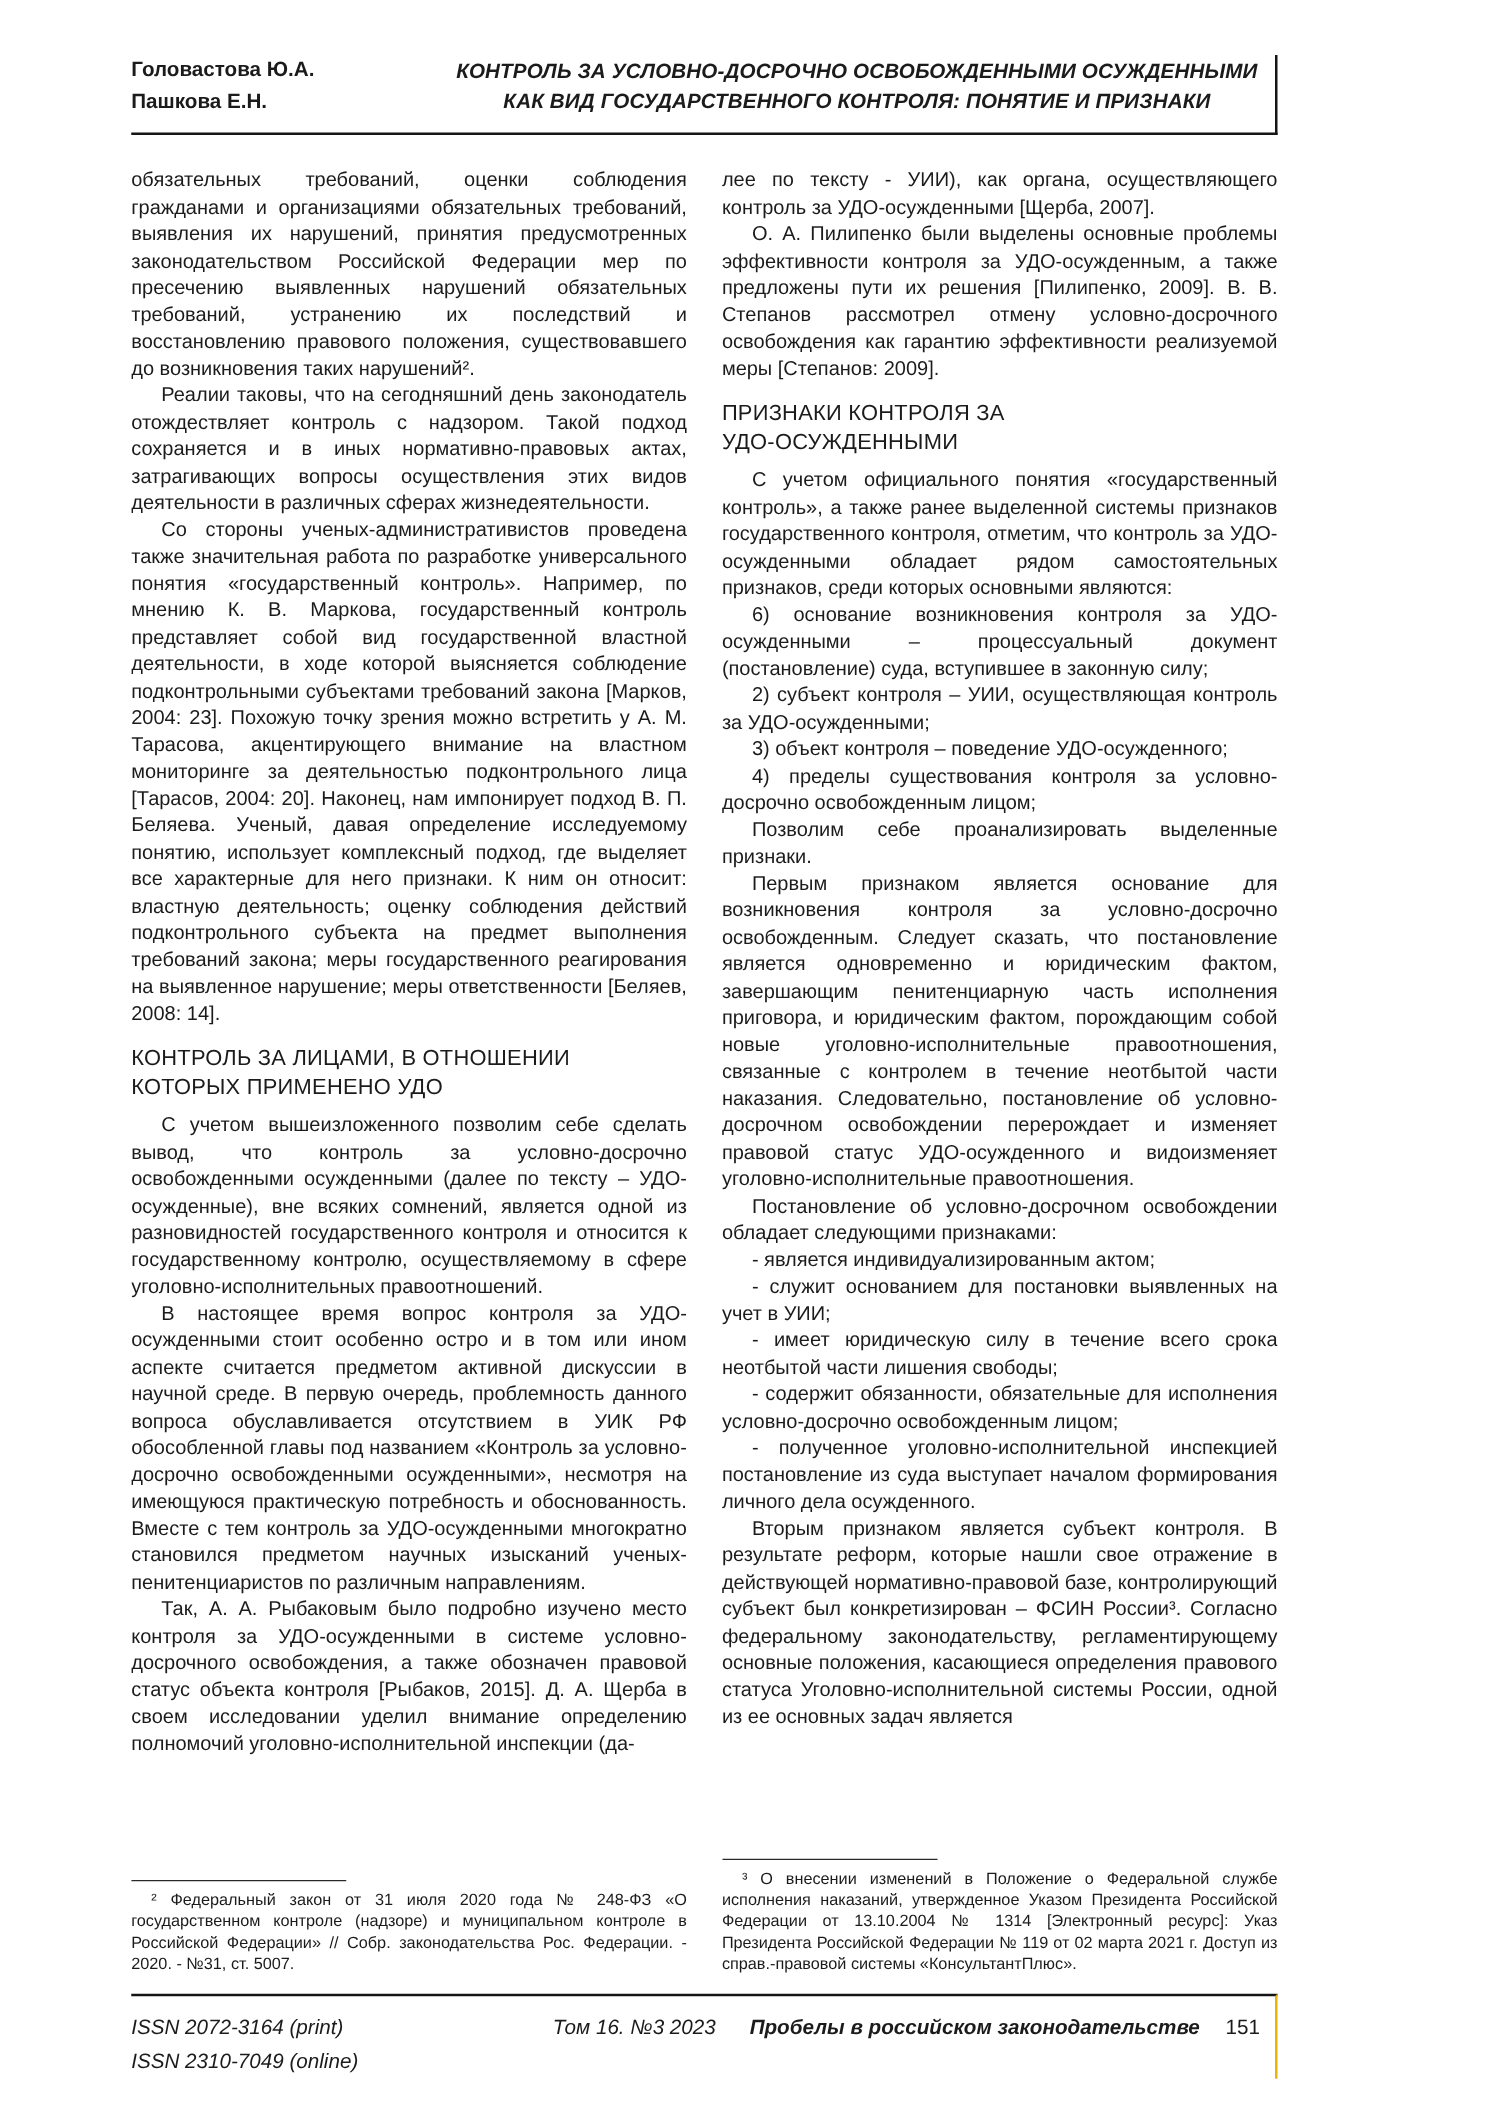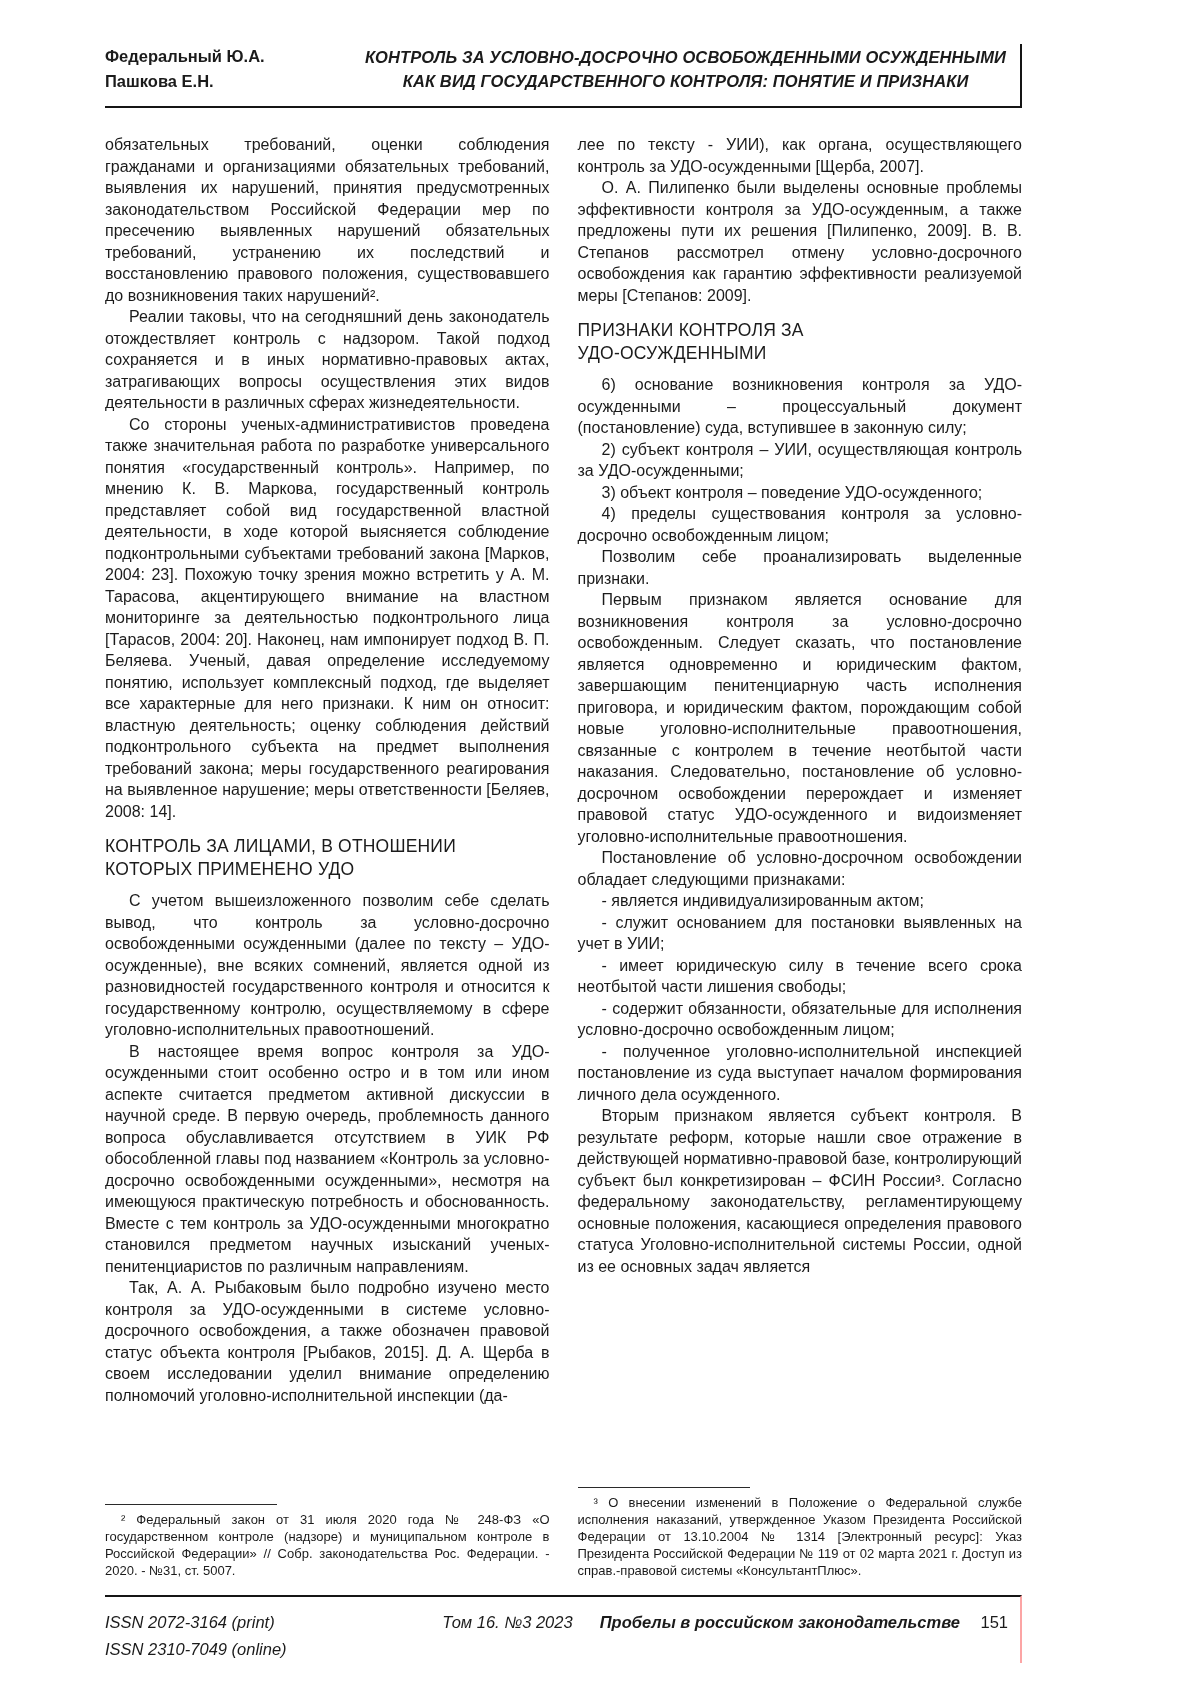--- a/index.html
+++ b/index.html
@@ -61,40 +61,40 @@
   }
   .footnote {
     font-size:13px; line-height:17px;
     text-align:justify; text-indent:16px;
     hyphens:auto;
   }
   
   .page-footer {
     margin-top:16px;
     border-top:2px solid #151515;
-    border-right:2px solid #fca5a5;
+    border-right:2px solid #eab308;
     display:flex; align-items:flex-start;
     padding:12px 12px 0 0;
     min-height:68px;
     font-size:16.5px; line-height:27px;
   }
   .footer-left  { flex:0 0 310px; font-style:italic; }
   .footer-center{ flex:1 1 auto; text-align:center; font-style:italic; }
   .footer-right { flex:0 0 auto; text-align:center; white-space:nowrap; }
   .journal-name { font-style:italic; font-weight:bold; }
   .page-number  { margin-left:16px; font-weight:normal; }
 </style>
 </head>
 <body>
 
 <div class="page">
 
   <header class="page-header">
     <div class="authors">
-      <div>Федеральный Ю.А.</div>
+      <div>Головастова Ю.А.</div>
       <div>Пашкова Е.Н.</div>
     </div>
     <div class="article-title">
       <div>КОНТРОЛЬ ЗА УСЛОВНО-ДОСРОЧНО ОСВОБОЖДЕННЫМИ ОСУЖДЕННЫМИ</div>
       <div>КАК ВИД ГОСУДАРСТВЕННОГО КОНТРОЛЯ: ПОНЯТИЕ И ПРИЗНАКИ</div>
     </div>
   </header>
 
   <main class="content">
 
@@ -120,20 +120,21 @@
 
     <section class="column">
       <p class="para">лее по тексту - УИИ), как органа, осуществляющего контроль за УДО-осужденными [Щерба, 2007].</p>
       <p class="para indent">О. А. Пилипенко были выделены основные проблемы эффективности контроля за УДО-осужденным, а также предложены пути их решения [Пилипенко, 2009]. В. В. Степанов рассмотрел отмену условно-досрочного освобождения как гарантию эффективности реализуемой меры [Степанов: 2009].</p>
 
       <h2 class="section-heading">
         <div>ПРИЗНАКИ КОНТРОЛЯ ЗА</div>
         <div>УДО-ОСУЖДЕННЫМИ</div>
       </h2>
 
+      <p class="para indent">С учетом официального понятия «государственный контроль», а также ранее выделенной системы признаков государственного контроля, отметим, что контроль за УДО-осужденными обладает рядом самостоятельных признаков, среди которых основными являются:</p>
 
       <p class="para indent">6) основание возникновения контроля за УДО-осужденными – процессуальный документ (постановление) суда, вступившее в законную силу;</p>
       <p class="para indent">2) субъект контроля – УИИ, осуществляющая контроль за УДО-осужденными;</p>
       <p class="para indent">3) объект контроля – поведение УДО-осужденного;</p>
       <p class="para indent">4) пределы существования контроля за условно-досрочно освобожденным лицом;</p>
 
       <p class="para indent">Позволим себе проанализировать выделенные признаки.</p>
       <p class="para indent">Первым признаком является основание для возникновения контроля за условно-досрочно освобожденным. Следует сказать, что постановление является одновременно и юридическим фактом, завершающим пенитенциарную часть исполнения приговора, и юридическим фактом, порождающим собой новые уголовно-исполнительные правоотношения, связанные с контролем в течение неотбытой части наказания. Следовательно, постановление об условно-досрочном освобождении перерождает и изменяет правовой статус УДО-осужденного и видоизменяет уголовно-исполнительные правоотношения.</p>
       <p class="para indent">Постановление об условно-досрочном освобождении обладает следующими признаками:</p>
 

